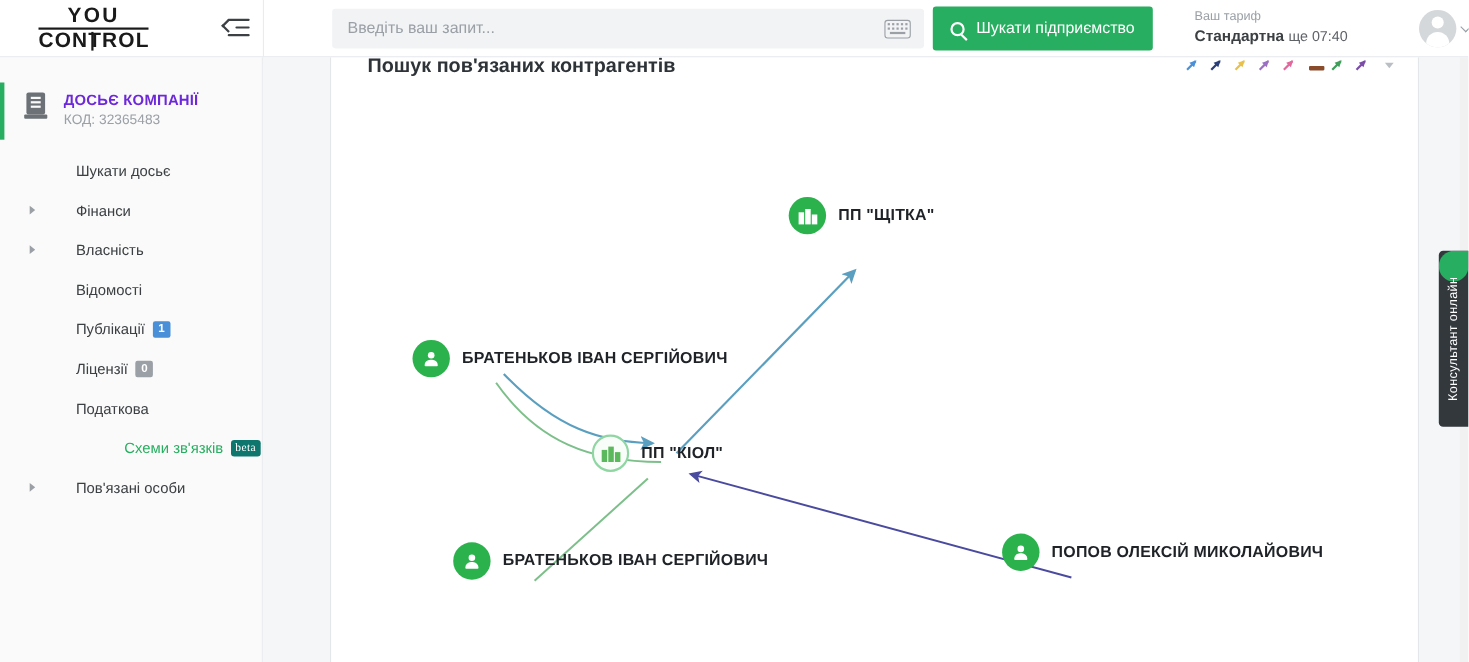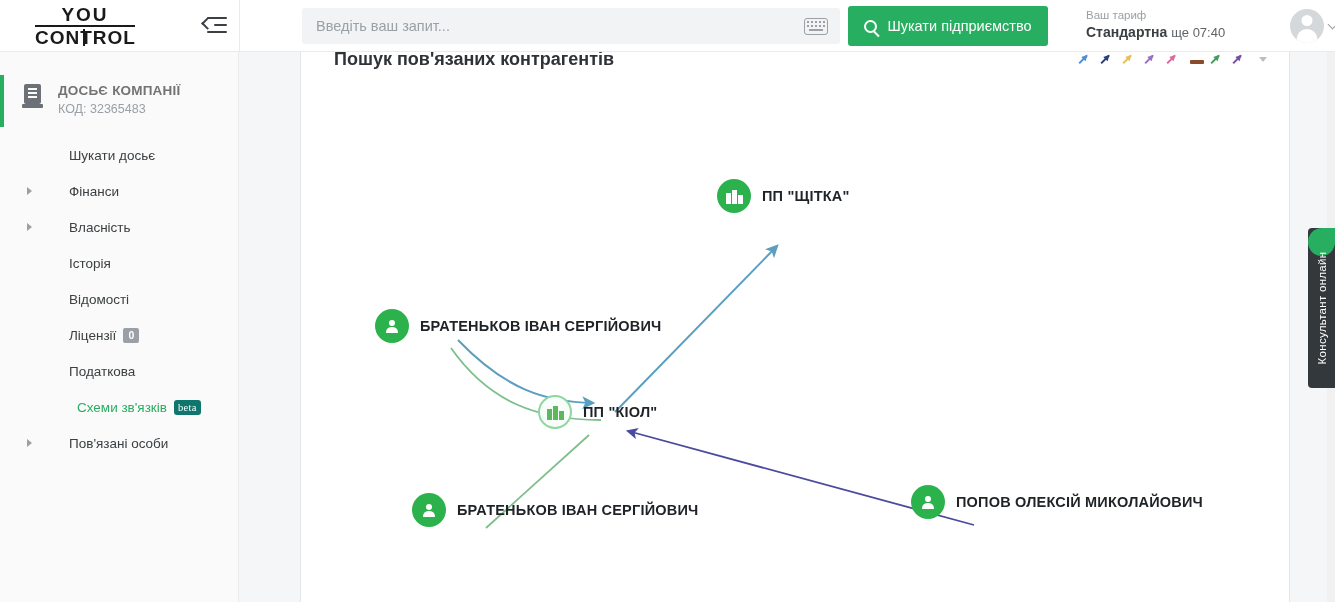--- a/index.html
+++ b/index.html
@@ -146,30 +146,30 @@
   .dossier-icon .body i {
     position: absolute; left: 4px; background: #fafafa; height: 2px; width: 9px; display: block;
   }
   .dossier-icon .l1 { top: 4px; }
   .dossier-icon .l2 { top: 8px; }
   .dossier-icon .l3 { top: 12px; }
   .dossier-icon .base {
     position: absolute; left: 0; top: 20px; width: 21px; height: 4px;
     background: #6b7177; border-radius: 1px;
   }
-  .dossier-title { font-size: 13.5px; font-weight: bold; color: #737373; letter-spacing: 0.2px; line-height: 18px; }
+  .dossier-title { font-size: 13.5px; font-weight: bold; color: #6d28d9; letter-spacing: 0.2px; line-height: 18px; }
   .dossier-code { font-size: 12.5px; color: #9aa0a6; line-height: 19px; }
 
   .nav { margin-top: 18px; }
   .nav-item {
     position: relative; display: flex; align-items: center; height: 36px;
     padding-left: 69px; cursor: pointer;
   }
   .nav-item .label { font-size: 13.5px; color: #3c4043; }
-  .nav-item.sub { padding-left: 77px; }
+  .nav-item.sub { padding-left: 113px; }
   .nav-item.sub .label { color: #27ae60; }
   .nav-caret {
     position: absolute; left: 27px; top: 50%; width: 0; height: 0;
     border-left: 5px solid #9aa0a6; border-top: 4px solid transparent;
     border-bottom: 4px solid transparent; margin-top: -4px;
   }
   .nav-caret.open {
     border-left: 4px solid transparent; border-right: 4px solid transparent;
     border-top: 5px solid #9aa0a6; margin-top: -2px;
   }
@@ -365,24 +365,25 @@
         </div>
         <div class="nav-item">
           <span class="nav-caret"></span>
           <span class="label">Фінанси</span>
         </div>
         <div class="nav-item">
           <span class="nav-caret"></span>
           <span class="label">Власність</span>
         </div>
         <div class="nav-item">
-          <span class="label">Історія</span>
-        </div>
-        <div class="nav-item">
           <span class="label">Відомості</span>
+        </div>
+        <div class="nav-item">
+          <span class="label">Публікації</span>
+          <span class="badge blue">1</span>
         </div>
         <div class="nav-item">
           <span class="label">Ліцензії</span>
           <span class="badge gray">0</span>
         </div>
         <div class="nav-item">
           <span class="label">Податкова</span>
         </div>
         <div class="nav-item sub">
           <span class="label">Схеми зв'язків</span>

